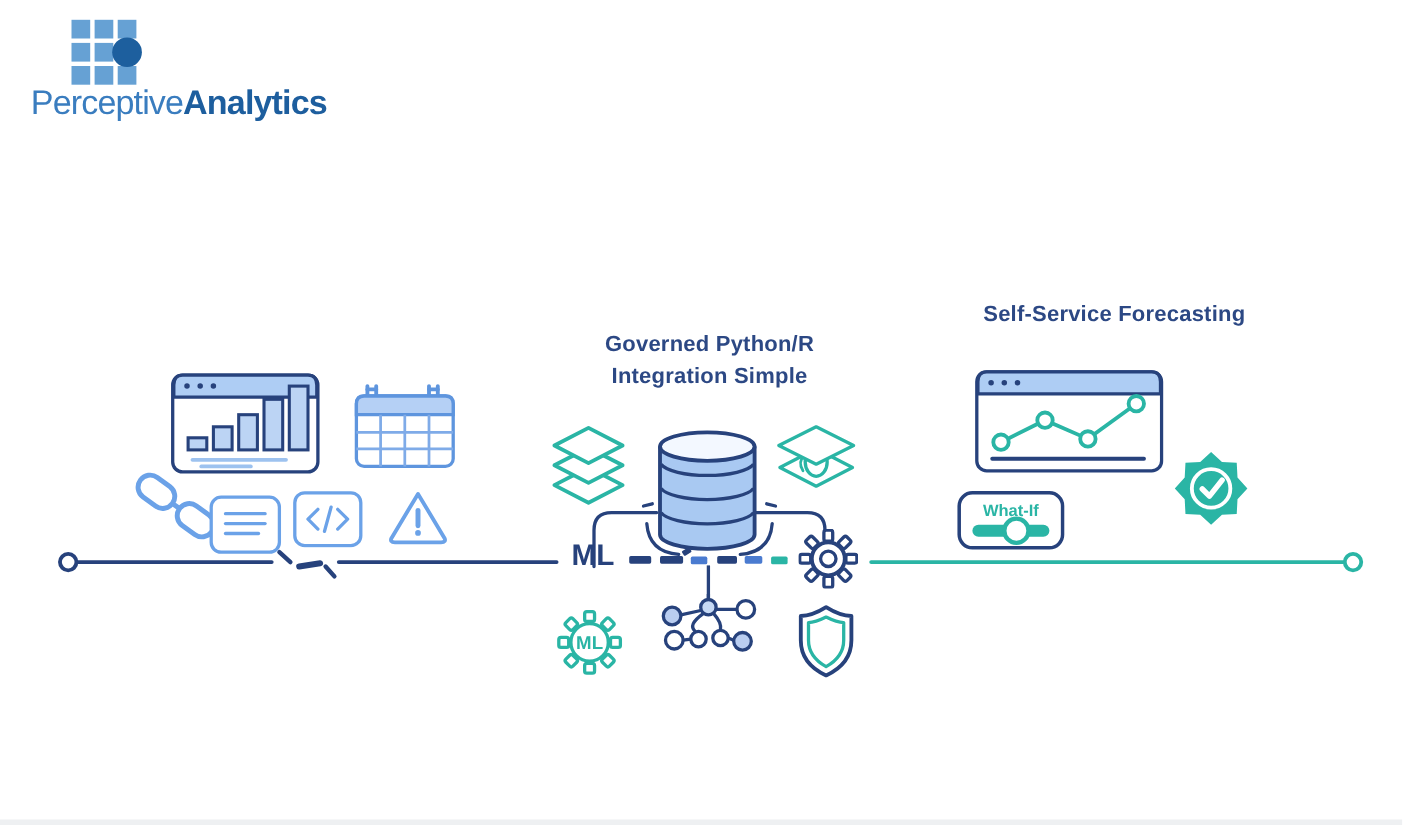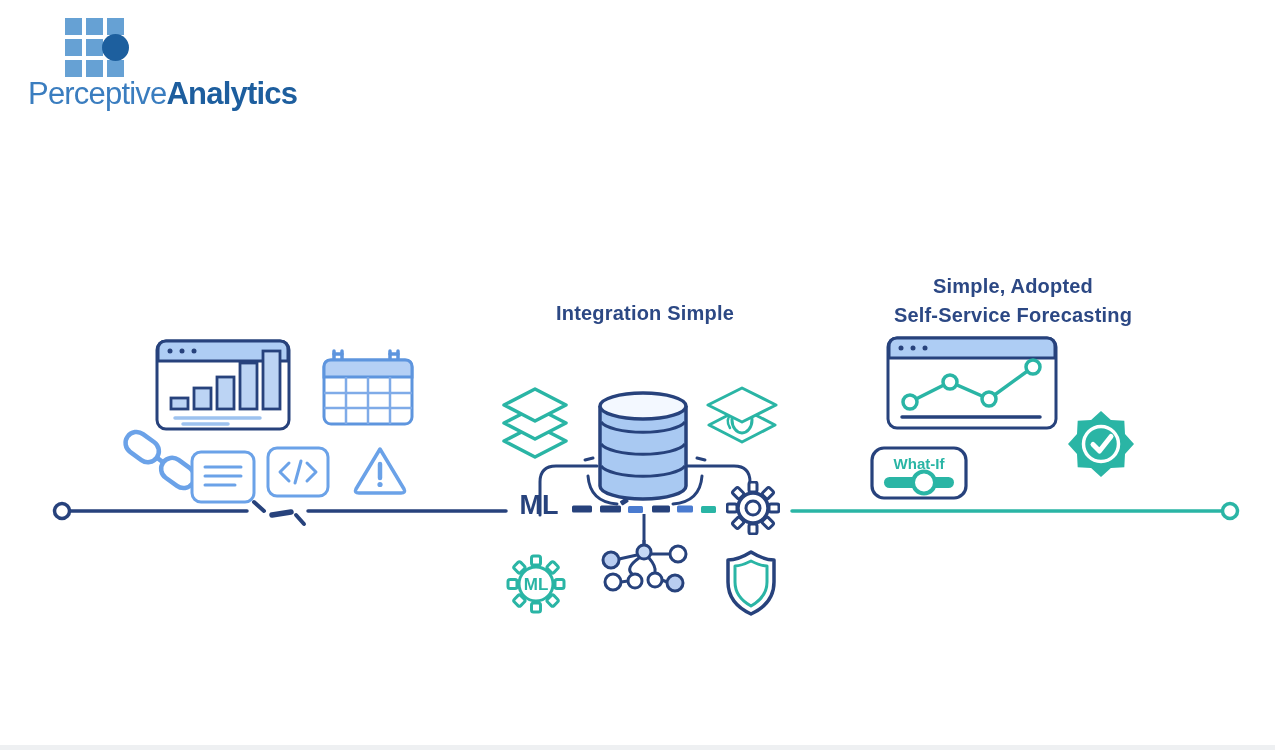--- a/index.html
+++ b/index.html
@@ -46,24 +46,24 @@
         <div class="logo-cell"></div>
         <div class="logo-cell"></div>
     </div>
     <div class="logo-dot"></div>
     <div class="logo-text">
       <span class="reg">Perceptive</span><span class="bold">Analytics</span>
     </div>
   </div>
 
   <div class="abs heading h-mid">
+    <span style="display:block">Governed Python/R</span>
     <span style="display:block">Integration Simple</span>
   </div>
   <div class="abs heading h-right">
-    <span style="display:block">Simple, Adopted</span>
     <span style="display:block">Self-Service Forecasting</span>
   </div>
 
   <svg class="abs" style="left:0;top:0" width="1275" height="750" viewBox="0 0 1275 750">
     <circle cx="62" cy="511" r="7.5" fill="#fff" stroke="#27427c" stroke-width="3.5"></circle>
     <path d="M70,511 H247" stroke="#27427c" stroke-width="3.5" stroke-linecap="round"></path>
     <g stroke="#27427c" stroke-linecap="round">
       <path d="M254,502 L264,511" stroke-width="4"></path>
       <path d="M272,515 L291,512" stroke-width="5.5"></path>
       <path d="M296,515 L304,524" stroke-width="4"></path>

